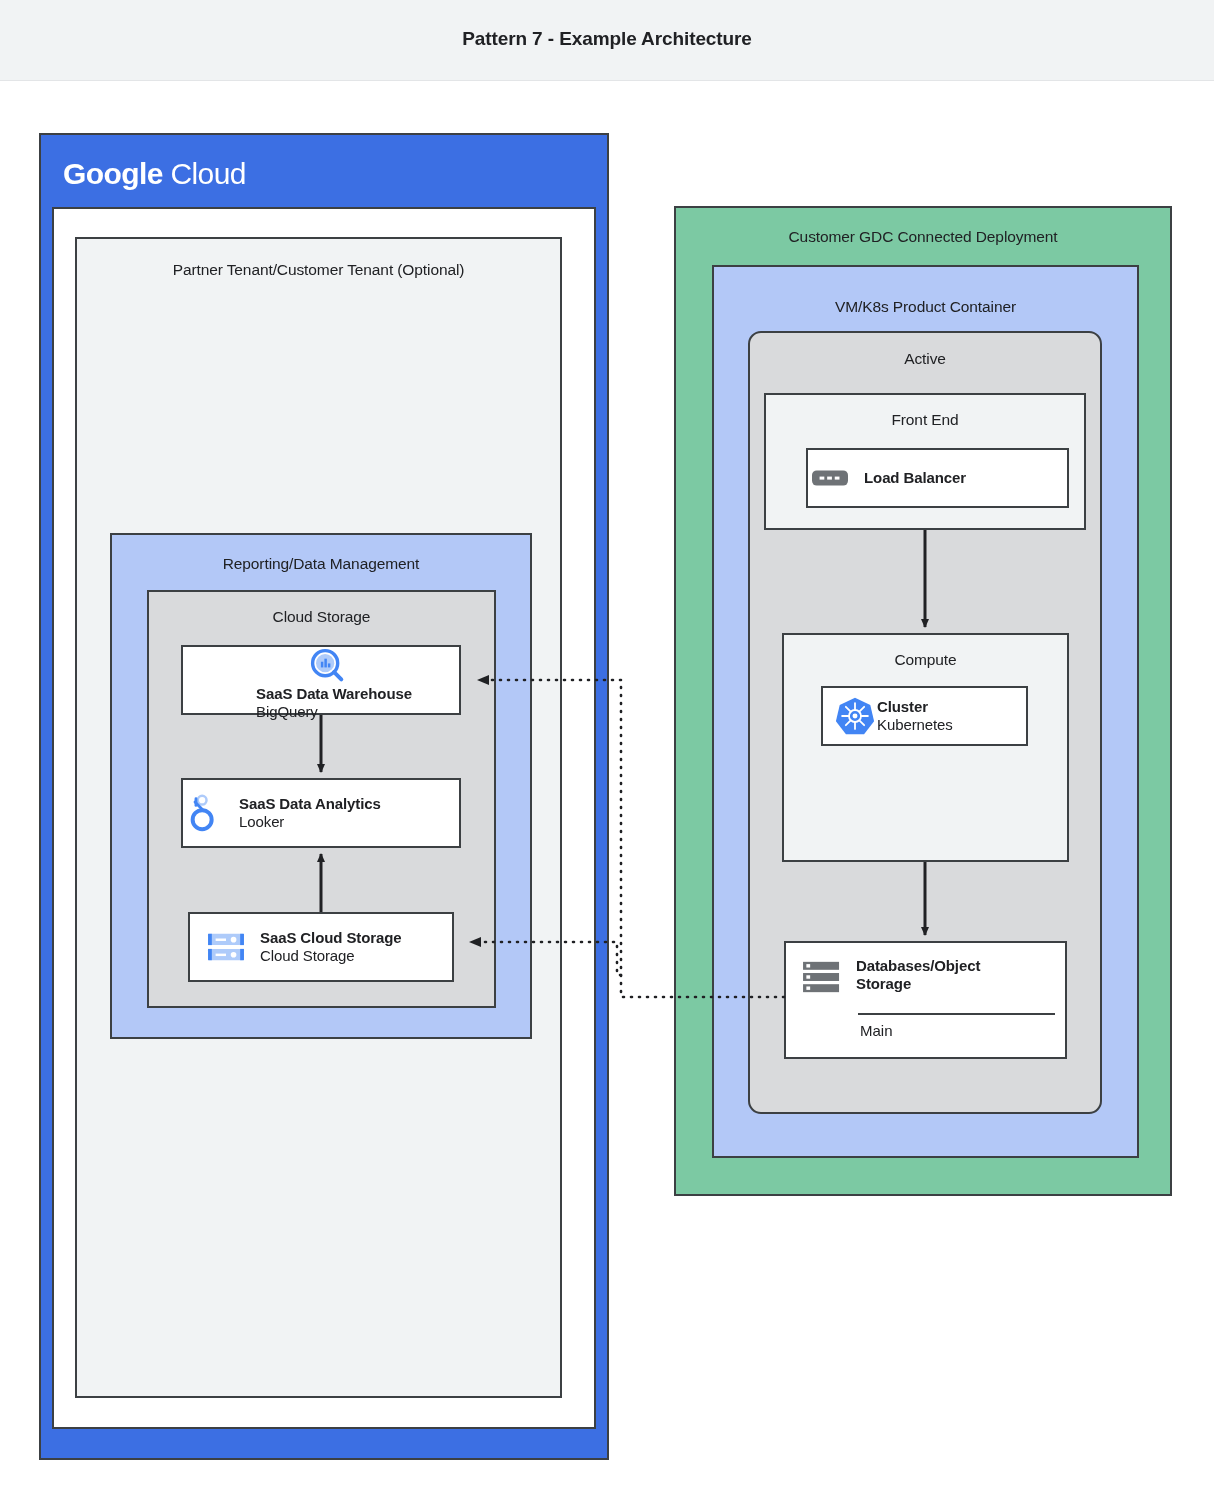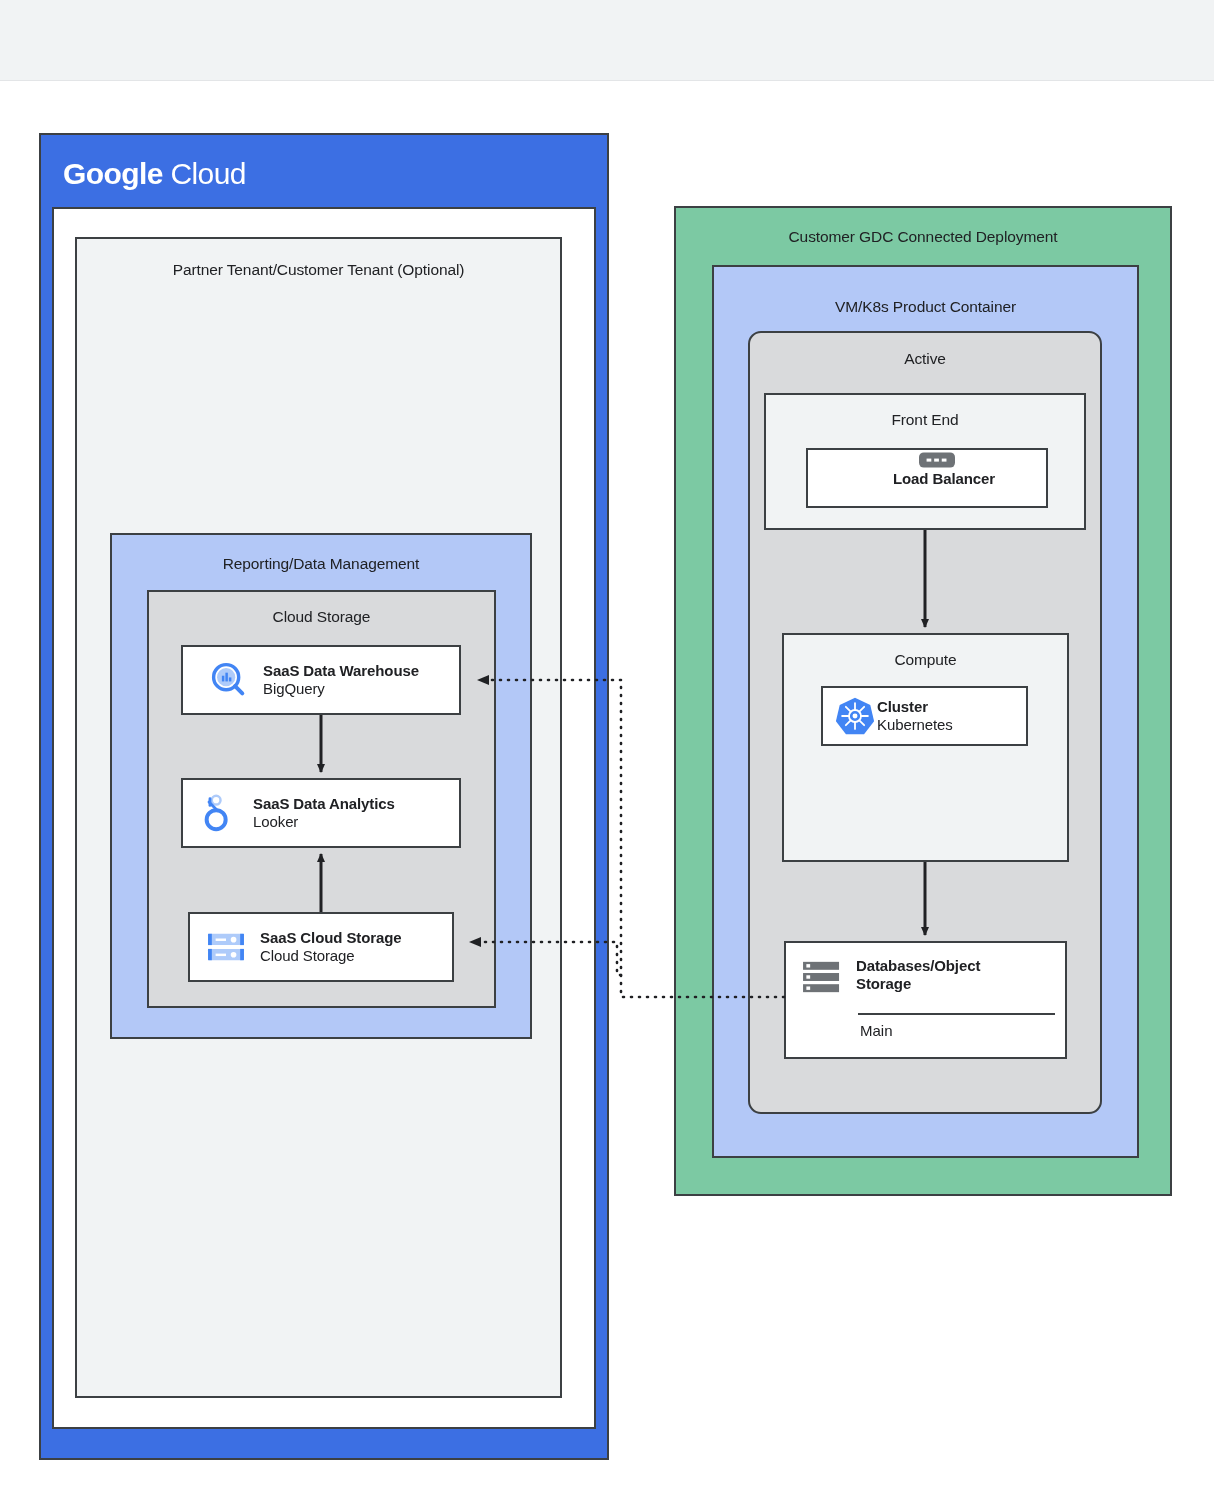--- a/index.html
+++ b/index.html
@@ -121,25 +121,25 @@
     color: #202124;
     letter-spacing: -0.1px;
   }
   .node-sub {
     font-size: 15px;
     font-weight: normal;
     color: #202124;
     letter-spacing: -0.1px;
   }
 
-  #bigquery-card { left: 181px; top: 645px; width: 280px; height: 70px; padding-left: 24px; }
+  #bigquery-card { left: 181px; top: 645px; width: 280px; height: 70px; padding-left: 14px; flex-direction: column; }
   #bigquery-card .node-icon { width: 44px; }
   #bigquery-card .node-text { margin-left: 12px; }
 
-  #looker-card { left: 181px; top: 778px; width: 280px; height: 70px; padding-left: 14px; }
+  #looker-card { left: 181px; top: 778px; width: 280px; height: 70px; }
   #looker-card .node-icon { width: 44px; }
   #looker-card .node-text { margin-left: 12px; }
 
   #saas-storage-card { left: 188px; top: 912px; width: 266px; height: 70px; padding-left: 12px; }
   #saas-storage-card .node-icon { width: 48px; }
   #saas-storage-card .node-text { margin-left: 10px; }
 
   
   #gdc-outer {
     left: 674px; top: 206px;
@@ -164,23 +164,22 @@
   #active-title { top: 17px; }
 
   #frontend {
     left: 764px; top: 393px;
     width: 322px; height: 137px;
     background: #f1f3f4;
   }
   #frontend-title { top: 16px; }
 
   #loadbalancer-card {
-    left: 806px; top: 448px; width: 242px; height: 60px;
-    padding-left: 20px;
-    flex-direction: column;
+    left: 806px; top: 448px; width: 263px; height: 60px;
+    padding-left: 2px;
   }
   #loadbalancer-card .node-icon { width: 40px; }
   #loadbalancer-card .node-text { margin-left: 14px; }
 
   #compute {
     left: 782px; top: 633px;
     width: 287px; height: 229px;
     background: #f1f3f4;
   }
   #compute-title { top: 16px; }
@@ -234,20 +233,21 @@
     width: 1214px; height: 1492px;
     pointer-events: none;
   }
 </style>
 </head>
 <body>
 
 <div id="page">
 
   <div id="header-bar"></div>
+  <div id="header-title">Pattern 7 - Example Architecture</div>
 
   <div class="box" id="gcp-outer">
     <div id="gcp-logo">
       <span class="g-word">Google</span>
       <span class="c-word">Cloud</span>
     </div>
   </div>
 
   <div class="box" id="gcp-inner-white"></div>
 

